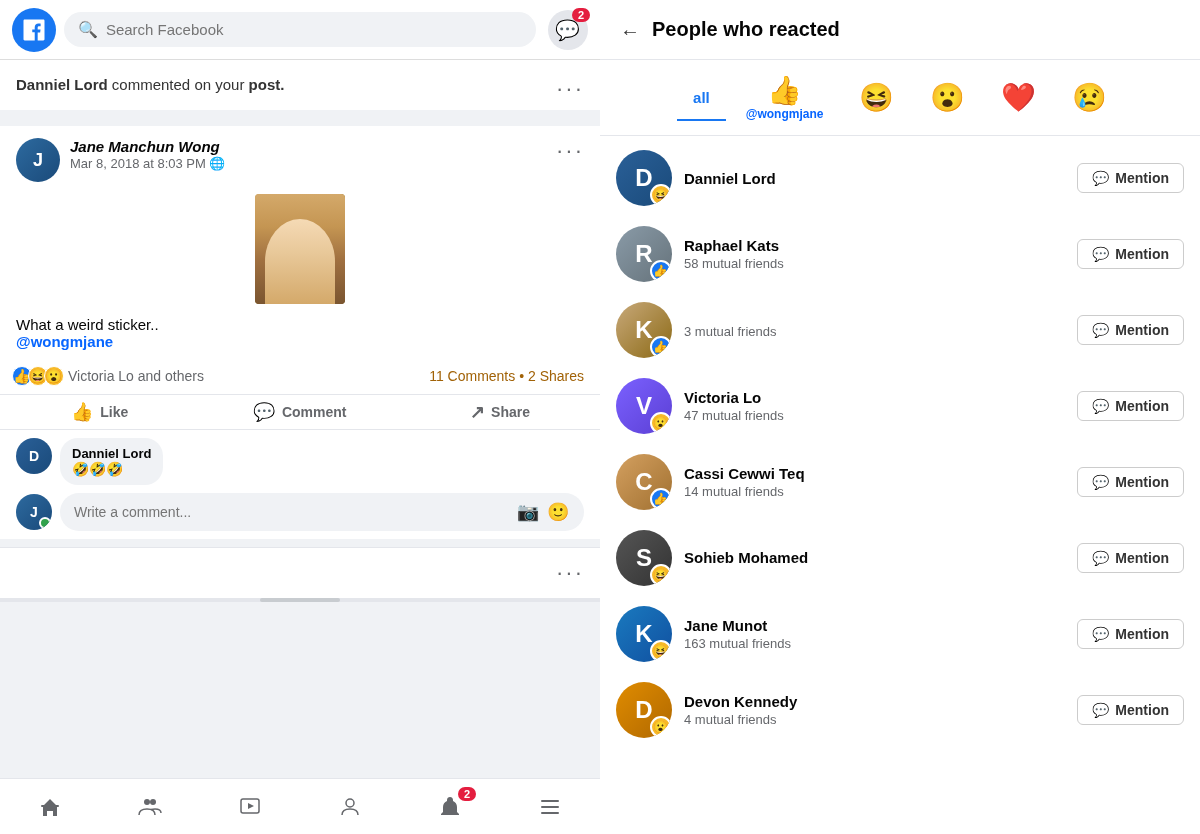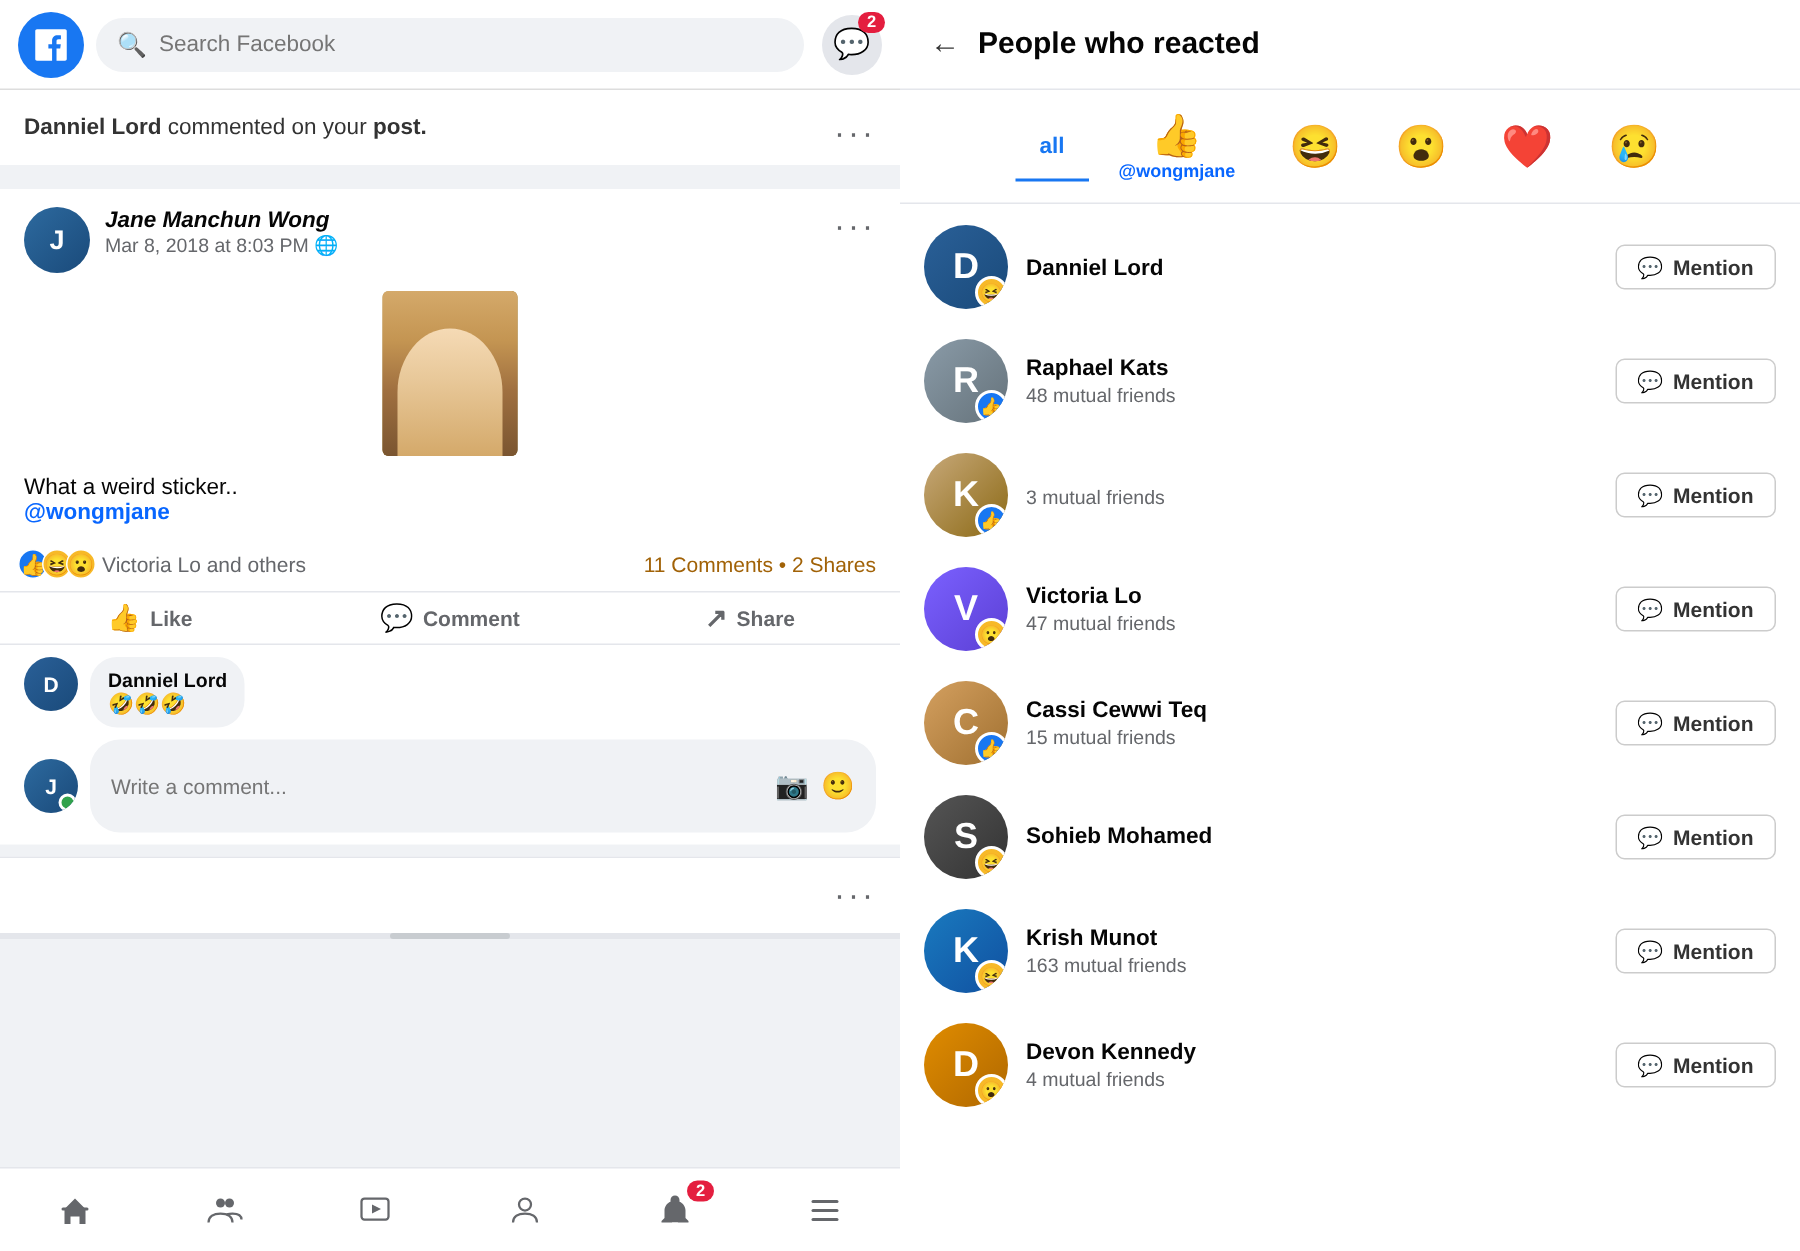--- a/index.html
+++ b/index.html
@@ -248,21 +248,21 @@
       border-radius: 50%;
       background: #ccc;
       flex-shrink: 0;
       overflow: hidden;
       position: relative;
     }
     .comment-input-wrap {
       flex: 1;
       background: #f0f2f5;
       border-radius: 20px;
-      padding: 20px 14px;
+      padding: 8px 14px;
       display: flex;
       align-items: center;
       justify-content: space-between;
     }
     .comment-input-wrap input {
       border: none; background: transparent; outline: none;
       font-size: 14px; color: #333; flex: 1;
     }
     .comment-input-icons {
       display: flex;
@@ -673,21 +673,21 @@
           <span>Mention</span>
         </button>
       </div>
 
       <div class="person-row">
         <div class="person-avatar" style="background:linear-gradient(135deg,#8a9ba8,#65727a);color:#fff;font-weight:bold;">R
           <div class="person-reaction-badge" style="background:#1877f2;font-size:12px;">👍</div>
         </div>
         <div class="person-info">
           <div class="person-name">Raphael Kats</div>
-          <div class="person-mutual">48 mutual friends</div>
+          <div class="person-mutual">58 mutual friends</div>
         </div>
         <button class="mention-btn">
           <span>💬</span>
           <span>Mention</span>
         </button>
       </div>
 
       <div class="person-row">
         <div class="person-avatar" style="background:linear-gradient(135deg,#c8a97a,#8B6914);color:#fff;font-weight:bold;">K
           <div class="person-reaction-badge" style="background:#1877f2;font-size:12px;">👍</div>
@@ -714,21 +714,21 @@
           <span>Mention</span>
         </button>
       </div>
 
       <div class="person-row">
         <div class="person-avatar" style="background:linear-gradient(135deg,#d4a060,#a07030);color:#fff;font-weight:bold;">C
           <div class="person-reaction-badge" style="background:#1877f2;font-size:12px;">👍</div>
         </div>
         <div class="person-info">
           <div class="person-name">Cassi Cewwi Teq</div>
-          <div class="person-mutual">15 mutual friends</div>
+          <div class="person-mutual">14 mutual friends</div>
         </div>
         <button class="mention-btn">
           <span>💬</span>
           <span>Mention</span>
         </button>
       </div>
 
       <div class="person-row">
         <div class="person-avatar" style="background:linear-gradient(135deg,#555,#333);color:#fff;font-weight:bold;">S
           <div class="person-reaction-badge" style="background:#f7b928;font-size:12px;">😆</div>
@@ -741,21 +741,21 @@
           <span>💬</span>
           <span>Mention</span>
         </button>
       </div>
 
       <div class="person-row">
         <div class="person-avatar" style="background:linear-gradient(135deg,#1a7abf,#1050a0);color:#fff;font-weight:bold;">K
           <div class="person-reaction-badge" style="background:#f7b928;font-size:12px;">😆</div>
         </div>
         <div class="person-info">
-          <div class="person-name">Krish Munot</div>
+          <div class="person-name">Jane Munot</div>
           <div class="person-mutual">163 mutual friends</div>
         </div>
         <button class="mention-btn">
           <span>💬</span>
           <span>Mention</span>
         </button>
       </div>
 
       <div class="person-row">
         <div class="person-avatar" style="background:linear-gradient(135deg,#e08c00,#b06800);color:#fff;font-weight:bold;">D

